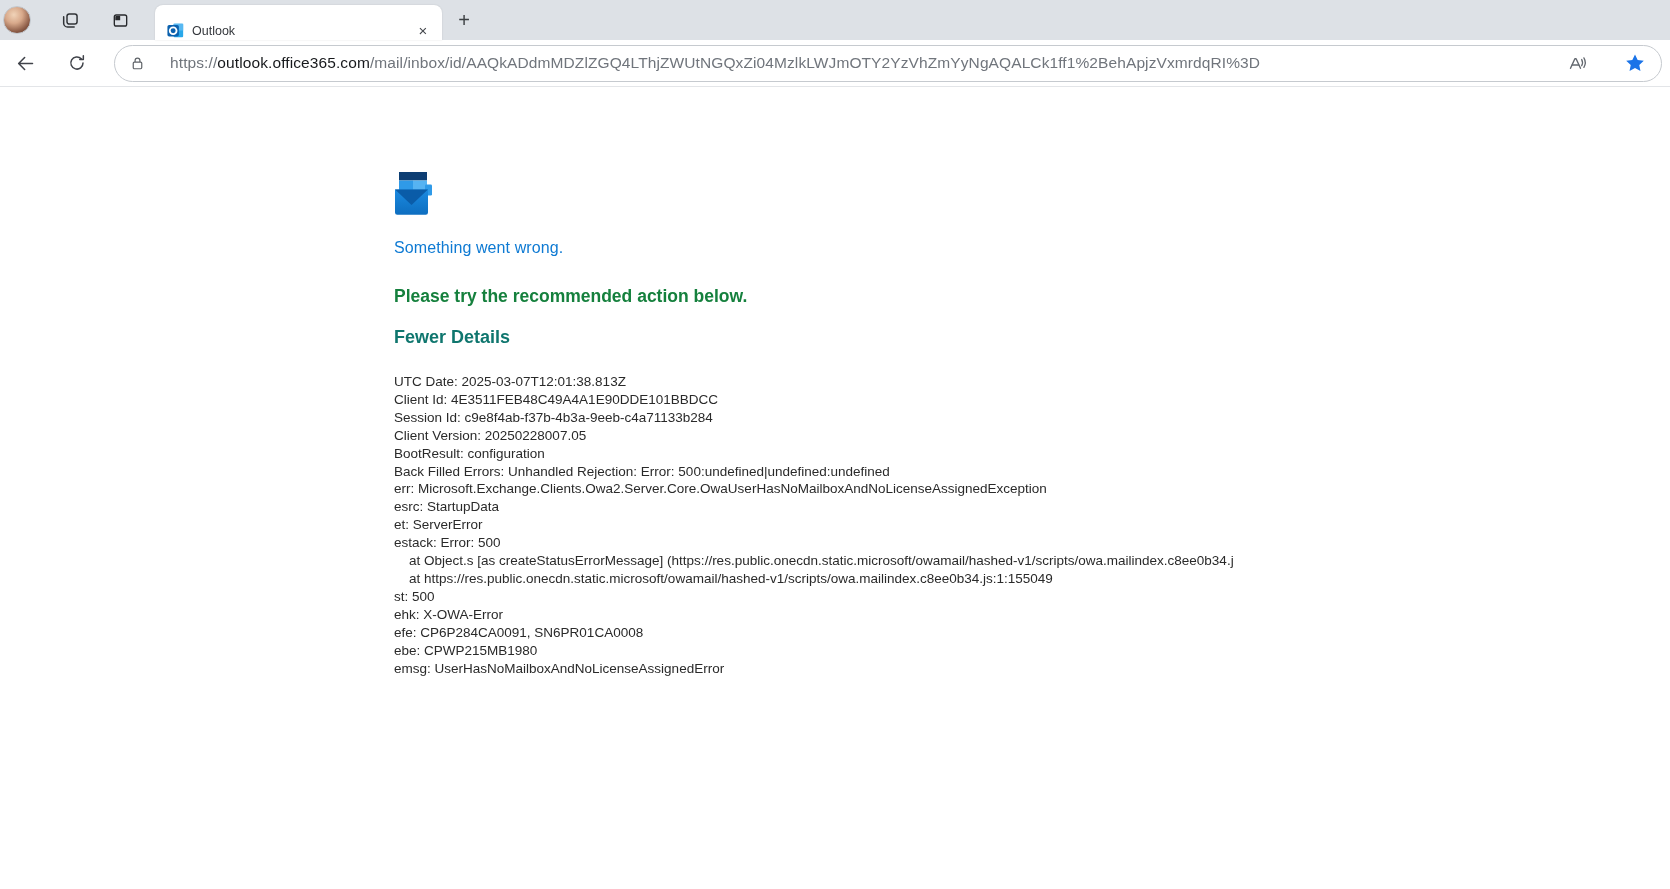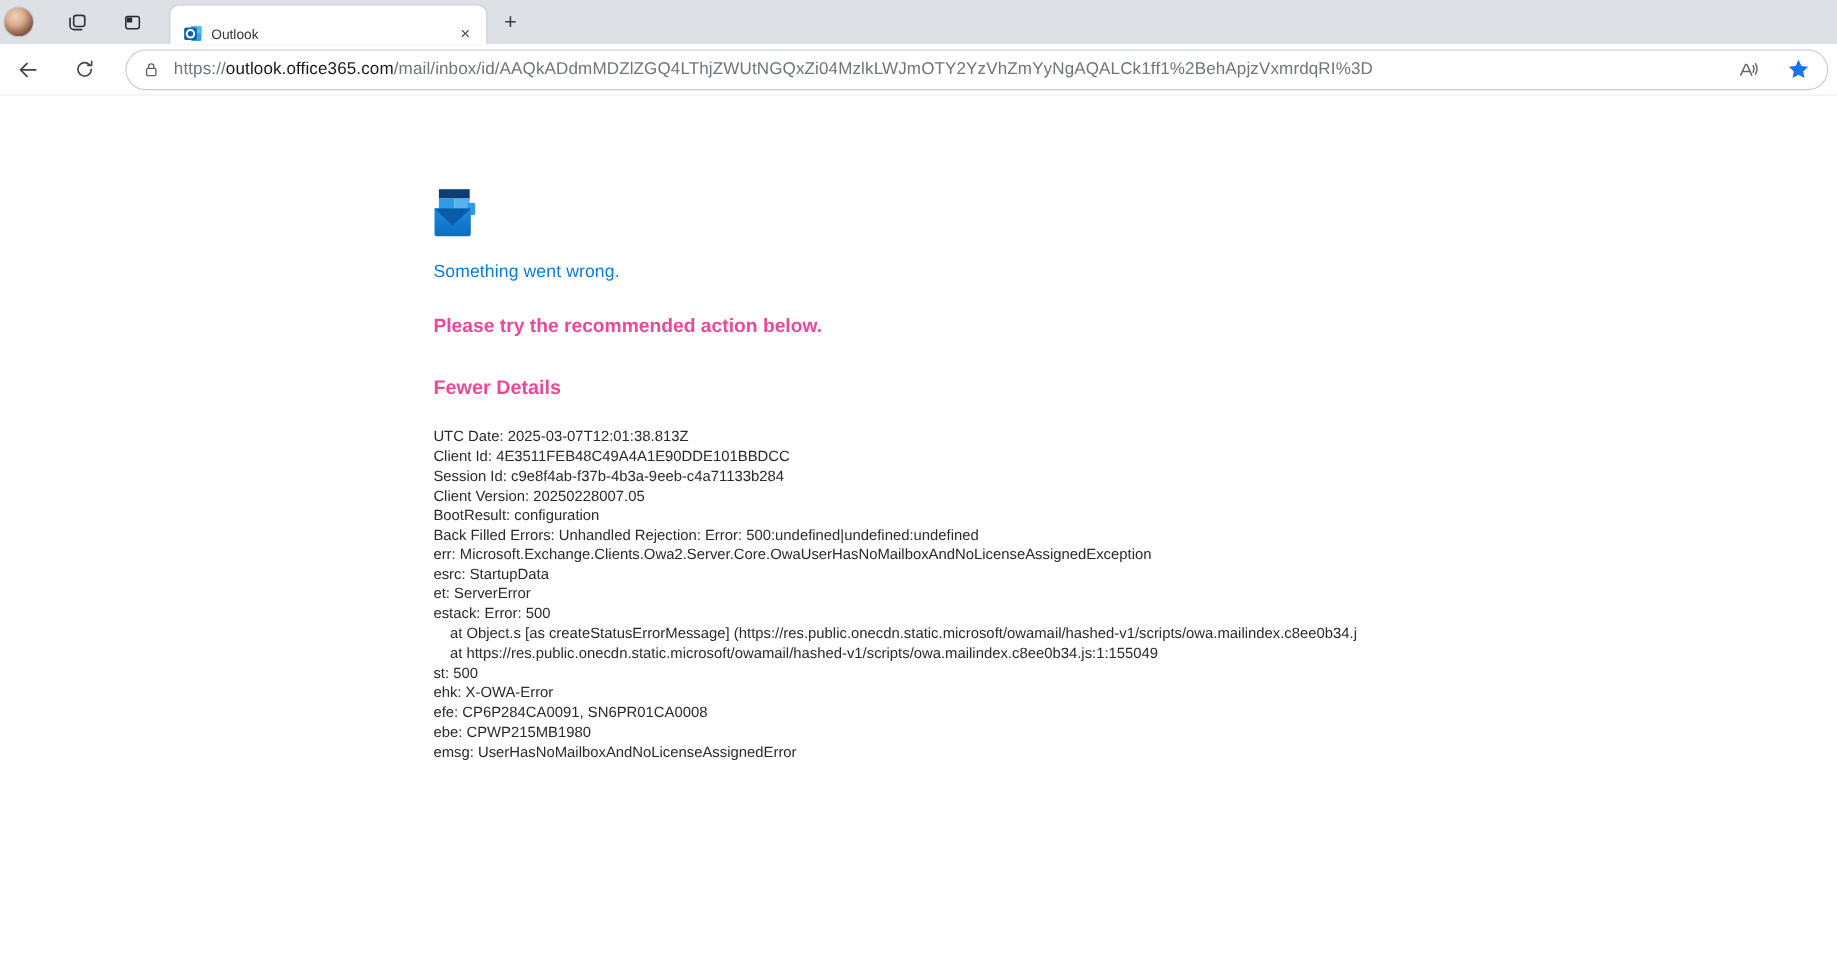--- a/index.html
+++ b/index.html
@@ -49,21 +49,21 @@
   }
   .nav-btn {
     width: 30px; height: 30px; display: flex; align-items: center; justify-content: center;
     cursor: pointer; border-radius: 6px; flex: 0 0 auto;
   }
   .nav-btn.back { margin-left: 10px; }
   .nav-btn.reload { margin-left: 22px; }
   .omnibox {
     flex: 1 1 auto; height: 37px; margin-left: 22px; margin-right: 8px;
     border: 1px solid #c6cacf; border-radius: 19px; background: #fff;
-    display: flex; align-items: center; padding: 0 12px 0 14px; cursor: text;
+    display: flex; align-items: center; padding: 0 12px 0 14px; cursor: text; gap: 12px;
   }
   .url {
     margin-left: 12px; font-size: 15.5px; white-space: nowrap; overflow: hidden;
     flex: 1 1 auto; letter-spacing: 0.1px;
   }
   .url .dim { color: #70757c; }
   .url .host { color: #17191c; }
   .box-icon {
     width: 28px; height: 28px; display: flex; align-items: center; justify-content: center;
     cursor: pointer; flex: 0 0 auto; border-radius: 6px;
@@ -72,30 +72,30 @@
   .box-icon.fav { margin-left: 18px; }
 
   
   .content { padding: 84px 0 0 394px; background: #fff; }
   .ol-logo { display: block; }
   .err-title {
     margin-top: 22px; font-size: 16px; font-weight: 400; color: #0e7ad3;
     letter-spacing: 0.1px;
   }
   .err-sub {
-    margin-top: 29px; font-size: 17.5px; font-weight: 700; color: #ec4899;
+    margin-top: 29px; font-size: 17.5px; font-weight: 700; color: #15803d;
   }
   .refresh-btn {
     margin-top: 26px; display: inline-block; background: #0e7ad3; color: #fff;
     font-family: "Liberation Sans", sans-serif;
     font-size: 15px; font-weight: 700; border: none; border-radius: 2px;
     padding: 10px 26px; cursor: pointer;
   }
   .fewer {
-    margin-top: 35px; font-size: 18px; font-weight: 700; color: #ec4899; cursor: pointer;
+    margin-top: 20px; font-size: 18px; font-weight: 700; color: #0f766e; cursor: pointer;
     display: inline-block;
   }
   .details {
     margin-top: 25px; font-family: Liberation Sans, sans-serif;
     font-size: 13.5px; line-height: 17.9px; color: #2a2a2a; white-space: pre;
     overflow: hidden;
   }
 </style>
 </head>
 <body>

